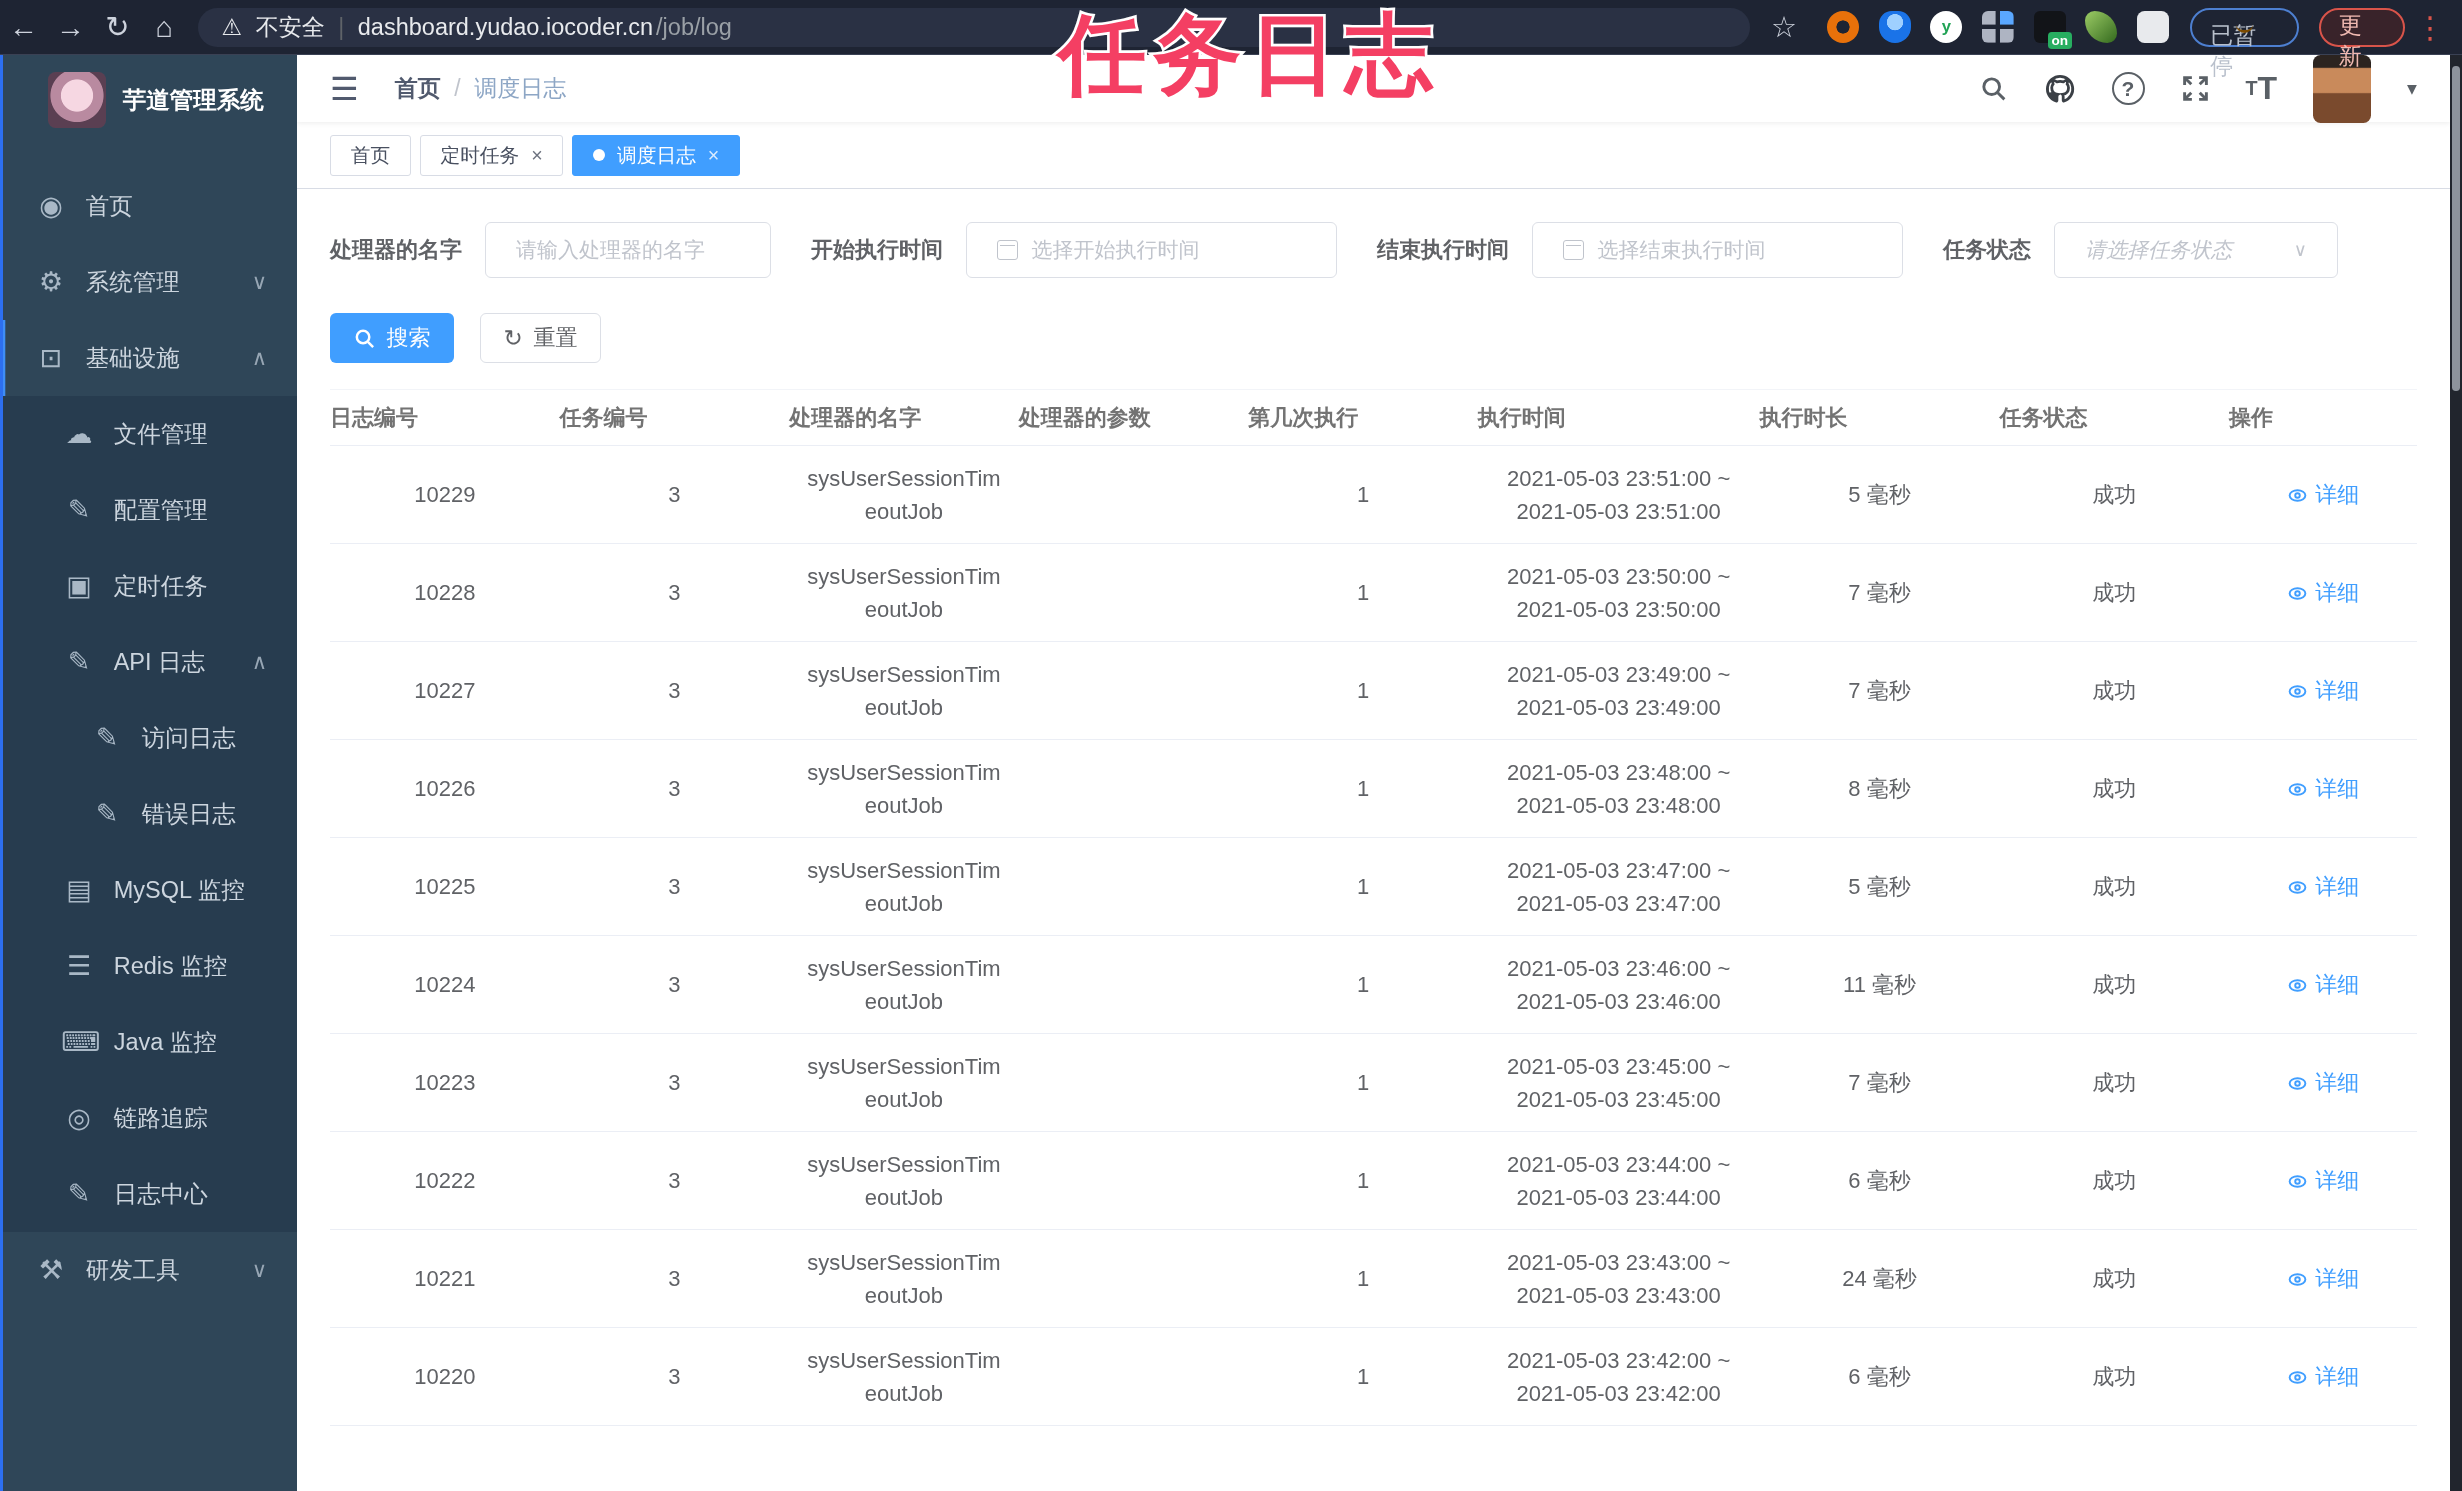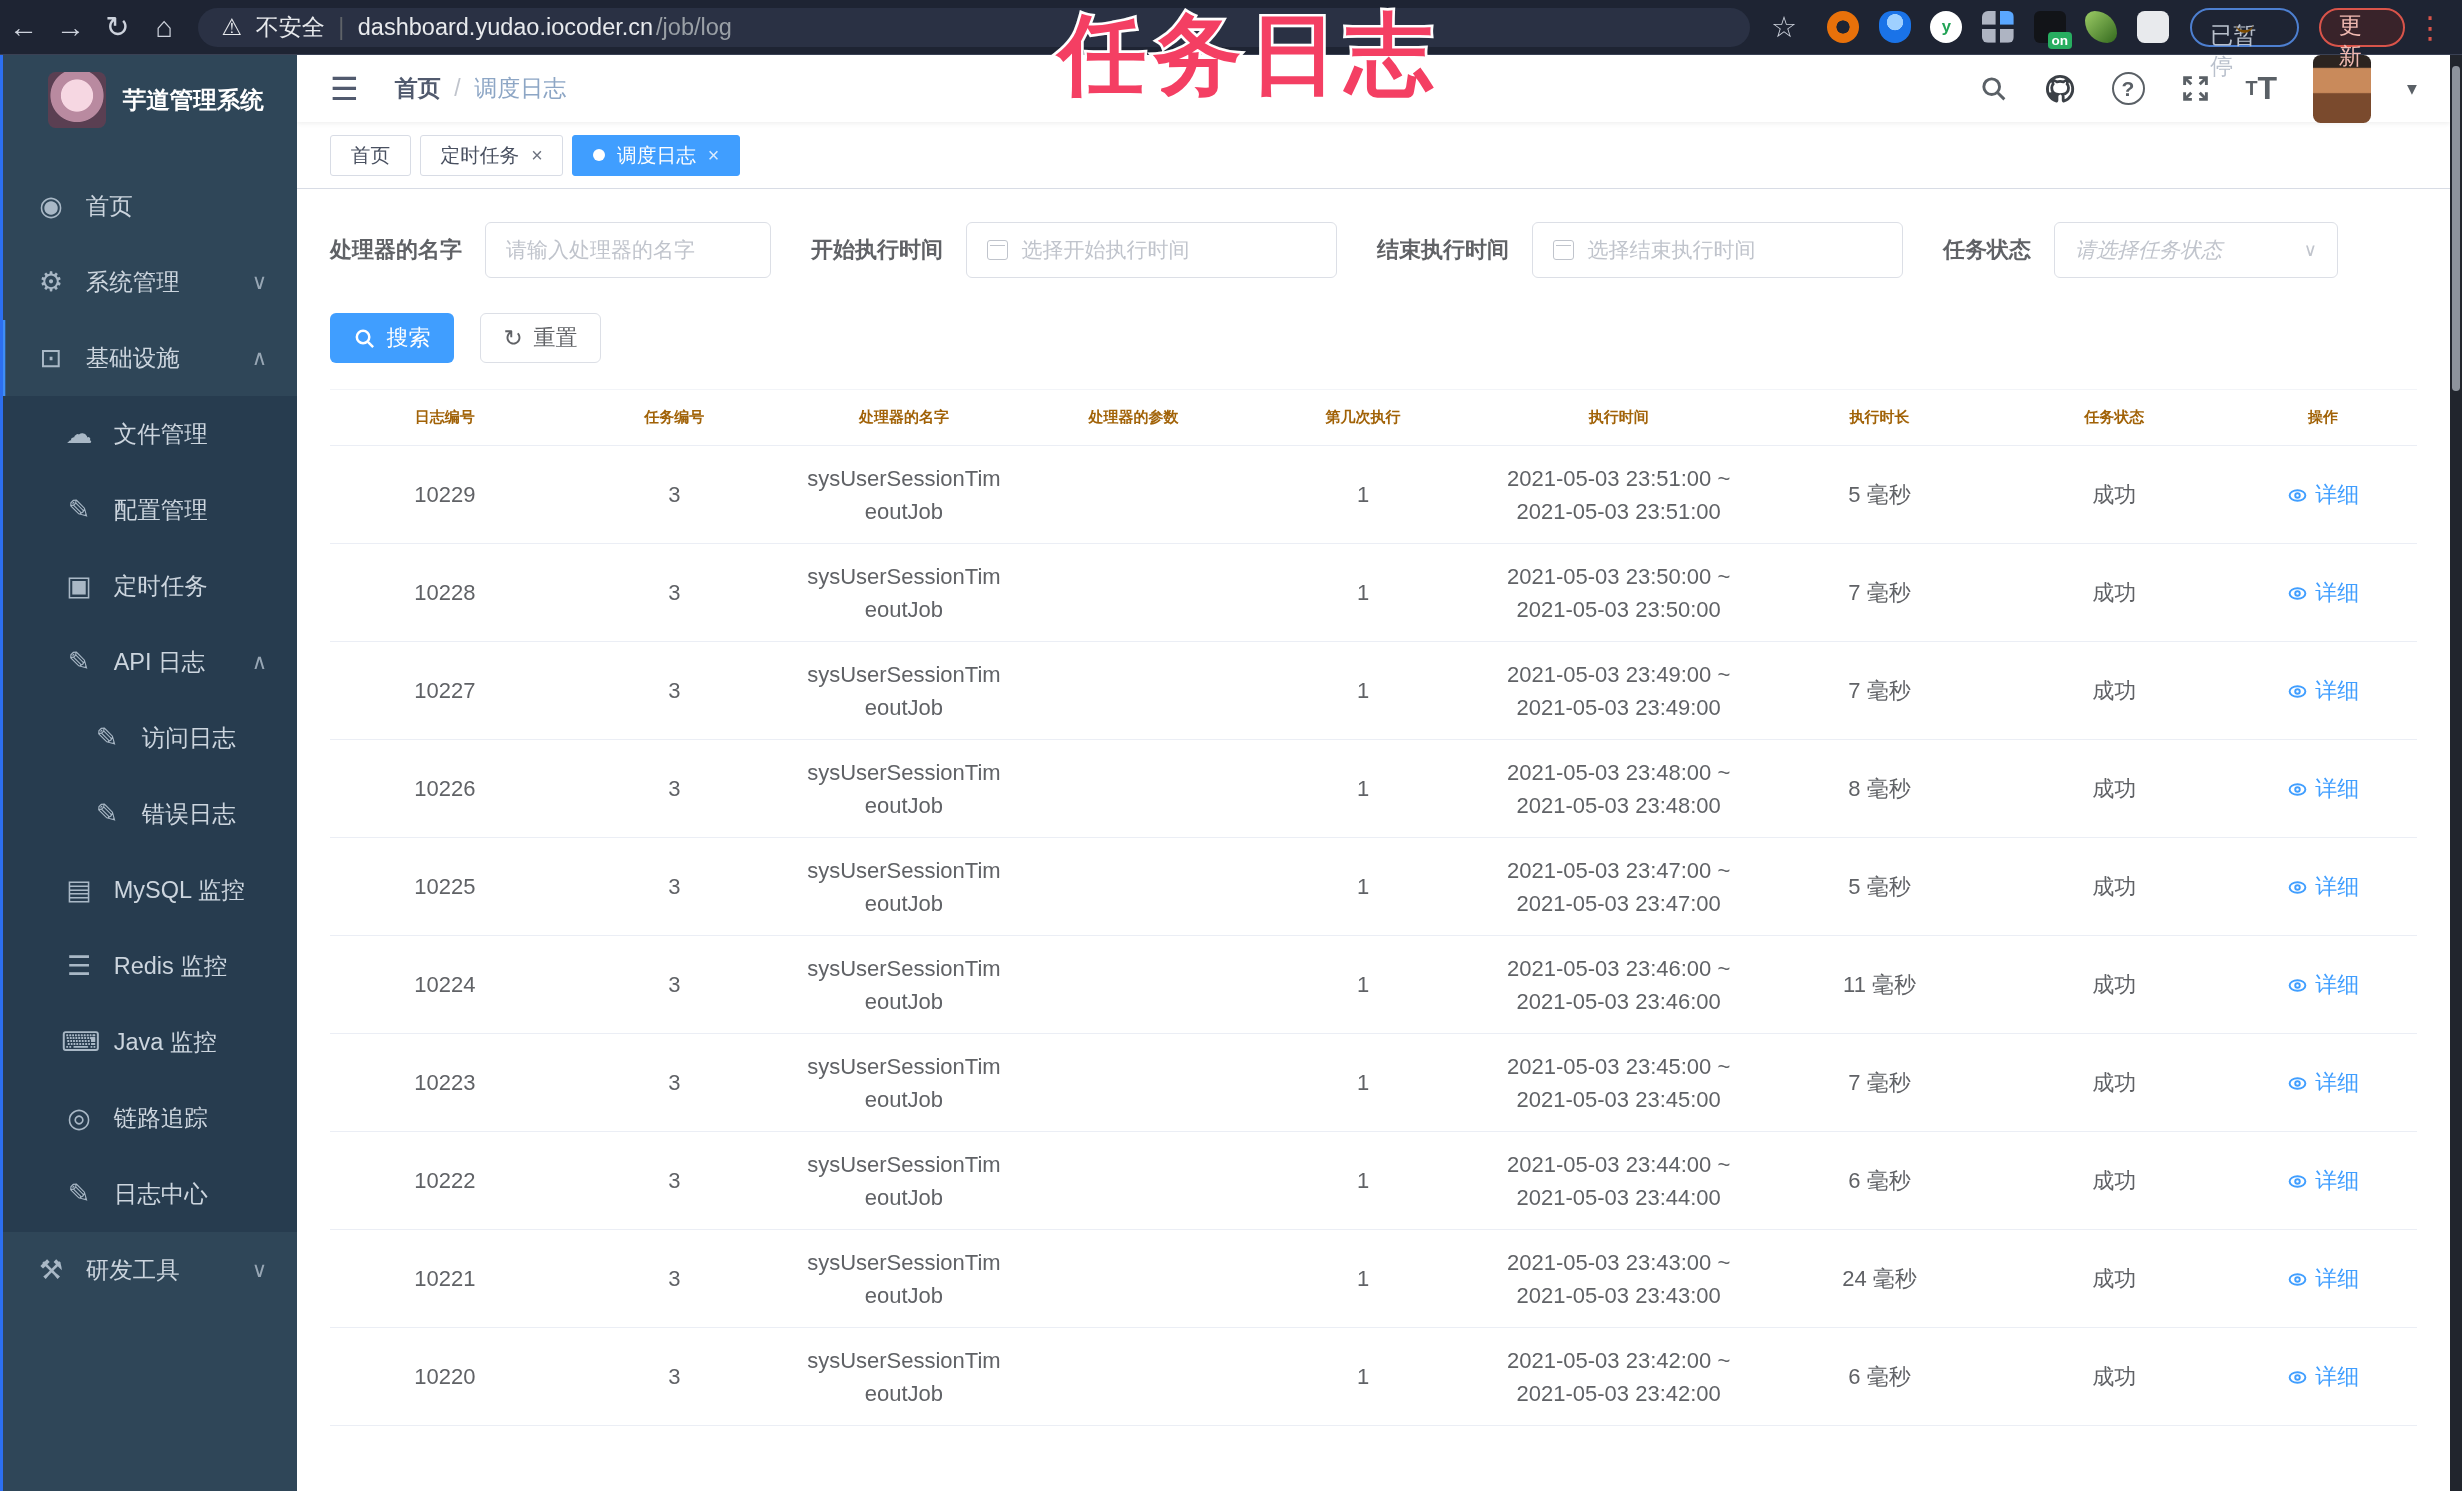--- a/index.html
+++ b/index.html
@@ -90,41 +90,41 @@
     color:#495060; font-size:19.7px; display:flex; align-items:center; gap:12px; cursor:pointer; }
   .tab.active { background:#409eff; border-color:#409eff; color:#fff; }
   .tab .dot { width:12px; height:12px; border-radius:50%; background:#fff; }
   .tab .x { font-size:19.7px; opacity:.8; cursor:pointer; }
 
   .content { padding:33px 33px 0 33px; }
   .filters { display:flex; align-items:center; justify-content:space-between; padding-right:79px; }
   .fgroup { display:flex; align-items:center; gap:23px; }
   .flabel { font-size:22px; font-weight:bold; color:#606266; white-space:nowrap; }
   .fbox { height:56px; border:1.5px solid #dcdfe6; border-radius:6px; background:#fff; display:flex;
-    align-items:center; gap:13.6px; padding:0 20px; font-size:21px; color:#c0c4cc; cursor:text; }
+    align-items:center; gap:13.6px; padding:0 30px; font-size:21px; color:#c0c4cc; cursor:text; }
   .fbox.w-text { width:286px; } .fbox.w-date { width:371px; } .fbox.w-select { width:284px; cursor:pointer;font-style:italic; }
   .cal-ic { width:21px; height:19.7px; border:1.5px solid #c0c4cc; border-radius:3px; position:relative; flex:0 0 auto; }
   .cal-ic::before { content:""; position:absolute; left:2.3px; right:2.3px; top:3.8px; border-top:1.5px solid #c0c4cc; }
   .sel-caret { margin-left:auto; color:#c0c4cc; font-size:18px; }
 
   .btn-row { display:flex; gap:26px; margin-top:35px; }
   .btn { height:50px; border-radius:6px; padding:0 23px; font-size:22px; display:inline-flex;
     align-items:center; gap:10.6px; cursor:pointer; border:none; background:#fff; }
   .btn-primary { background:#409eff; color:#fff; }
   .btn-plain { border:1.5px solid #dcdfe6; color:#606266; }
   .btn-warning { background:#f0a90c; color:#fff; margin-top:32px; }
   .reset-ic { font-size:23px; }
 
   .toolbar-row { display:flex; align-items:center; margin-top:0; }
   .circle-btns { margin-left:auto; display:flex; gap:16.7px; margin-top:-23px; }
   .circle-btn { width:42px; height:42px; border:1.5px solid #c9ccd4; border-radius:50%; background:#fff;
     display:flex; align-items:center; justify-content:center; color:#6b7077; cursor:pointer; }
 
   table.log-table { width:100%; border-collapse:collapse; margin-top:26px; table-layout:fixed; }
-  .log-table th { font-size:15px; color:#a16207; font-weight:bold; height:56px; text-align:center;
+  .log-table th { font-size:22px; color:#737373; font-weight:bold; height:56px; text-align:left;
     border-bottom:1.5px solid #ebeef5; border-top:1.5px solid #f2f4f8; background:#fff; }
   .log-table td { font-size:22px; color:#606266; height:98px; text-align:center;
     border-bottom:1.5px solid #ebeef5; line-height:33px; }
   .detail-link { color:#409eff; display:inline-flex; align-items:center; gap:7.6px; cursor:pointer; }
 
   .scrollbar { position:absolute; right:0; top:55px; bottom:0; width:12px; background:#21252d; z-index:20; }
   .scroll-thumb { position:absolute; right:2.3px; top:10.6px; width:7.6px; height:325px; background:#8d939c; border-radius:3.8px; }
 
   svg { display:block; }
 </style>

